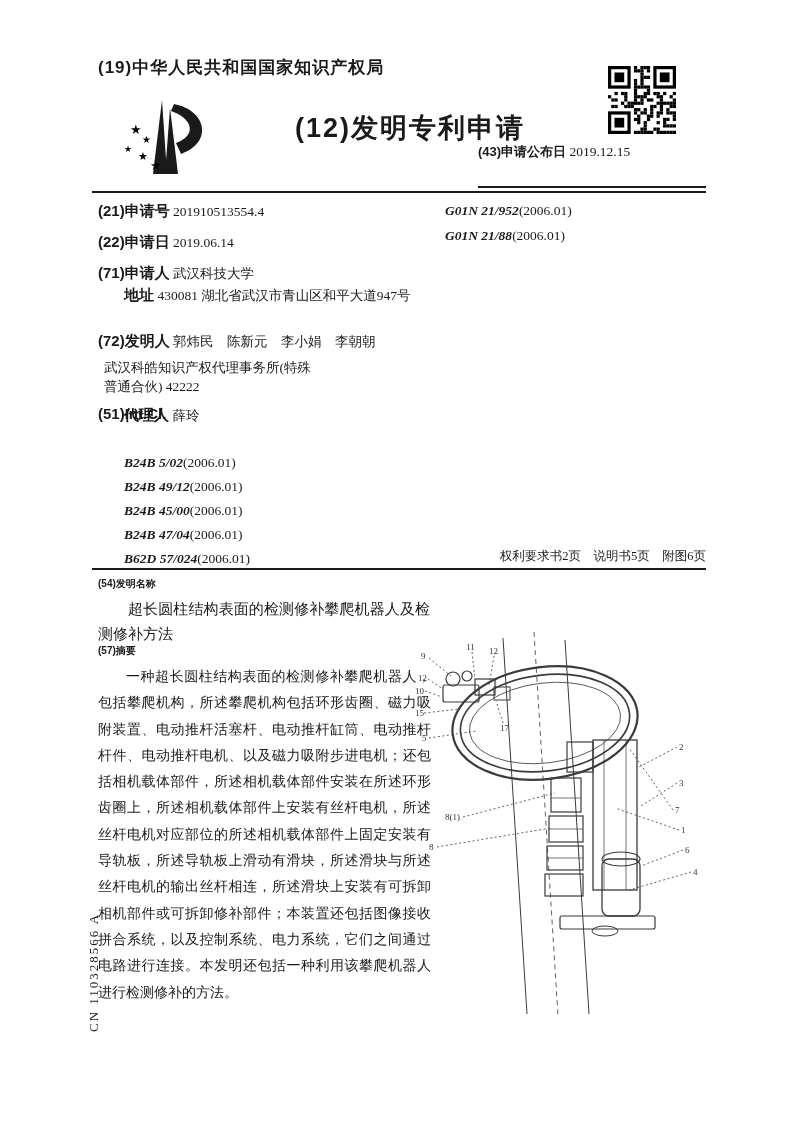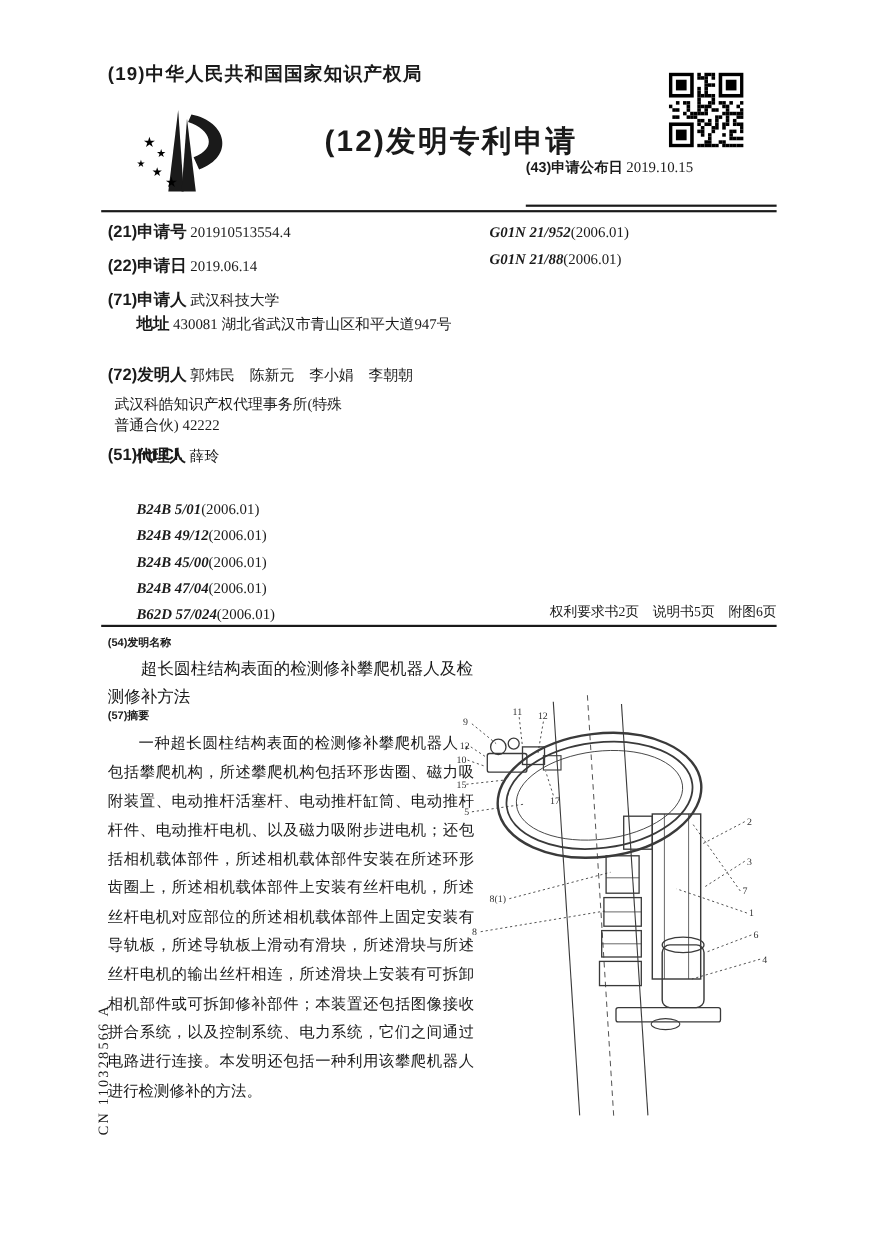--- a/index.html
+++ b/index.html
@@ -187,21 +187,21 @@
       <rect x="45" y="60" width="3" height="3"></rect>
       <rect x="48" y="60" width="3" height="3"></rect>
       <rect x="51" y="60" width="3" height="3"></rect>
       <rect x="54" y="60" width="3" height="3"></rect>
       <rect x="57" y="60" width="3" height="3"></rect>
       <rect x="60" y="60" width="3" height="3"></rect>
     </g>
 </svg>
 
 <div class="abs pubbox">
-  <div class="pubrow"><span class="lbl">(43)申请公布日</span> <span class="val">2019.10.15</span></div>
+  <div class="pubrow"><span class="lbl">(43)申请公布日</span> <span class="val">2019.12.15</span></div>
 </div>
 
 <div class="abs rule" style="left:478px;top:186px;width:228px;height:2px;"></div>
 <div class="abs rule" style="left:92px;top:191px;width:614px;height:2px;"></div>
 
 <div class="abs row" style="left:98px;top:201px;">
   <span class="lbl">(21)申请号</span>
   <span class="val">201910513554.4</span>
 </div>
 
@@ -232,21 +232,21 @@
 <div class="abs row indent" style="left:98px;top:405px;">
   <span class="lbl">代理人</span>
   <span class="val">薛玲</span>
 </div>
 
 <div class="abs row" style="left:98px;top:404px;">
   <span class="lbl">(51)Int.Cl.</span>
 </div>
 
 <div class="abs row indent" style="left:98px;top:453px;">
-  <span class="code-it">B24B 5/01</span><span class="val">(2006.01)</span>
+  <span class="code-it">B24B 5/02</span><span class="val">(2006.01)</span>
 </div>
 <div class="abs row indent" style="left:98px;top:477px;">
   <span class="code-it">B24B 49/12</span><span class="val">(2006.01)</span>
 </div>
 <div class="abs row indent" style="left:98px;top:501px;">
   <span class="code-it">B24B 45/00</span><span class="val">(2006.01)</span>
 </div>
 <div class="abs row indent" style="left:98px;top:525px;">
   <span class="code-it">B24B 47/04</span><span class="val">(2006.01)</span>
 </div>

